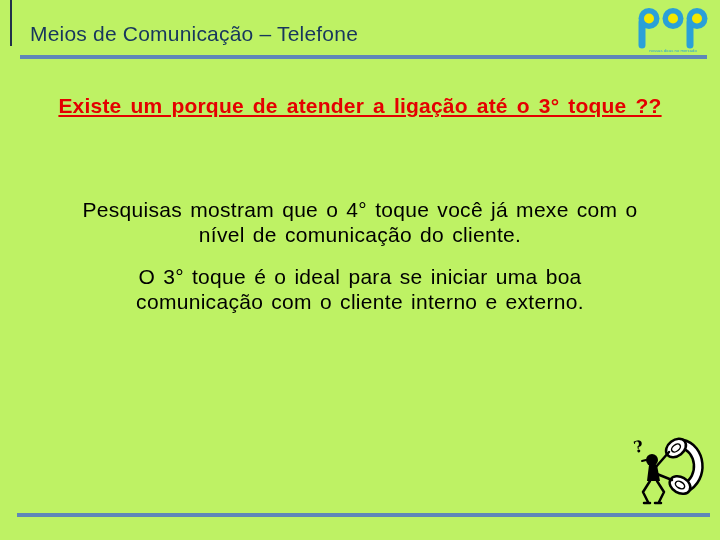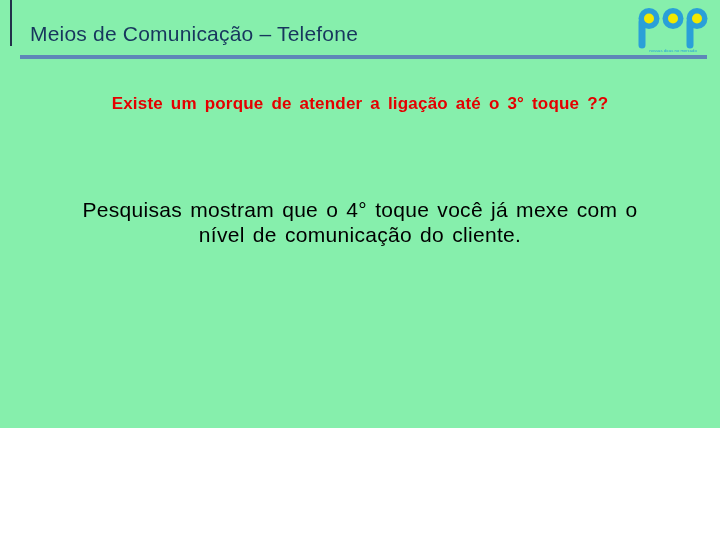--- a/index.html
+++ b/index.html
@@ -1,19 +1,19 @@
 <!DOCTYPE html>
 <html><head>
 <meta charset="utf-8">
 <style>
   html, body { margin: 0; padding: 0; background: #fff; }
   .slide {
     position: relative;
-    width: 720px; height: 428px;
-    background: #86efac;
+    width: 720px; height: 540px;
+    background: #bef264;
     overflow: hidden;
     font-family: "Liberation Sans", sans-serif;
   }
   .top-tick {
     position: absolute;
     left: 10px; top: 0;
     width: 2px; height: 46px;
     background: #22304a;
   }
   .slide-title {
@@ -34,24 +34,25 @@
     position: absolute;
     left: 638px; top: 7px;
     width: 70px; height: 46px;
   }
   .red-heading {
     position: absolute;
     left: 0; top: 94px;
     width: 720px;
     text-align: center;
     font-weight: bold;
-    font-size: 17px;
+    font-size: 21px;
     color: #E40000;
     word-spacing: 3px;
     letter-spacing: 0.2px;
+    text-decoration: underline;
   }
   .body-para {
     position: absolute;
     left: 0;
     width: 720px;
     text-align: center;
     font-size: 21px;
     color: #000000;
     letter-spacing: 0.3px;
     word-spacing: 2px;
@@ -101,20 +102,24 @@
 
   <div class="header-rule"></div>
 
   <div class="red-heading">Existe um porque de atender a ligação até o 3° toque ??</div>
 
   <div class="body-para para-1">
     <div class="line">Pesquisas mostram que o 4° toque você já mexe com o</div>
     <div class="line">nível de comunicação do cliente.</div>
   </div>
 
+  <div class="body-para para-2">
+    <div class="line">O 3° toque é o ideal para se iniciar uma boa</div>
+    <div class="line">comunicação com o cliente interno e externo.</div>
+  </div>
 
   <div class="cartoon">
     <svg viewBox="0 0 80 72" width="80" height="72">
 
       <path d="M57 8 C 76 12, 80 42, 60 52" fill="none" stroke="#000" stroke-width="11" stroke-linecap="round"></path>
       <path d="M57 8 C 76 12, 80 42, 60 52" fill="none" stroke="#fff" stroke-width="6" stroke-linecap="round"></path>
 
       <g transform="rotate(-38 51 12)">
         <ellipse cx="51" cy="12" rx="11" ry="8" fill="#fff" stroke="#000" stroke-width="2.5"></ellipse>
         <ellipse cx="51" cy="12" rx="5" ry="3.2" fill="none" stroke="#000" stroke-width="1.5"></ellipse>

